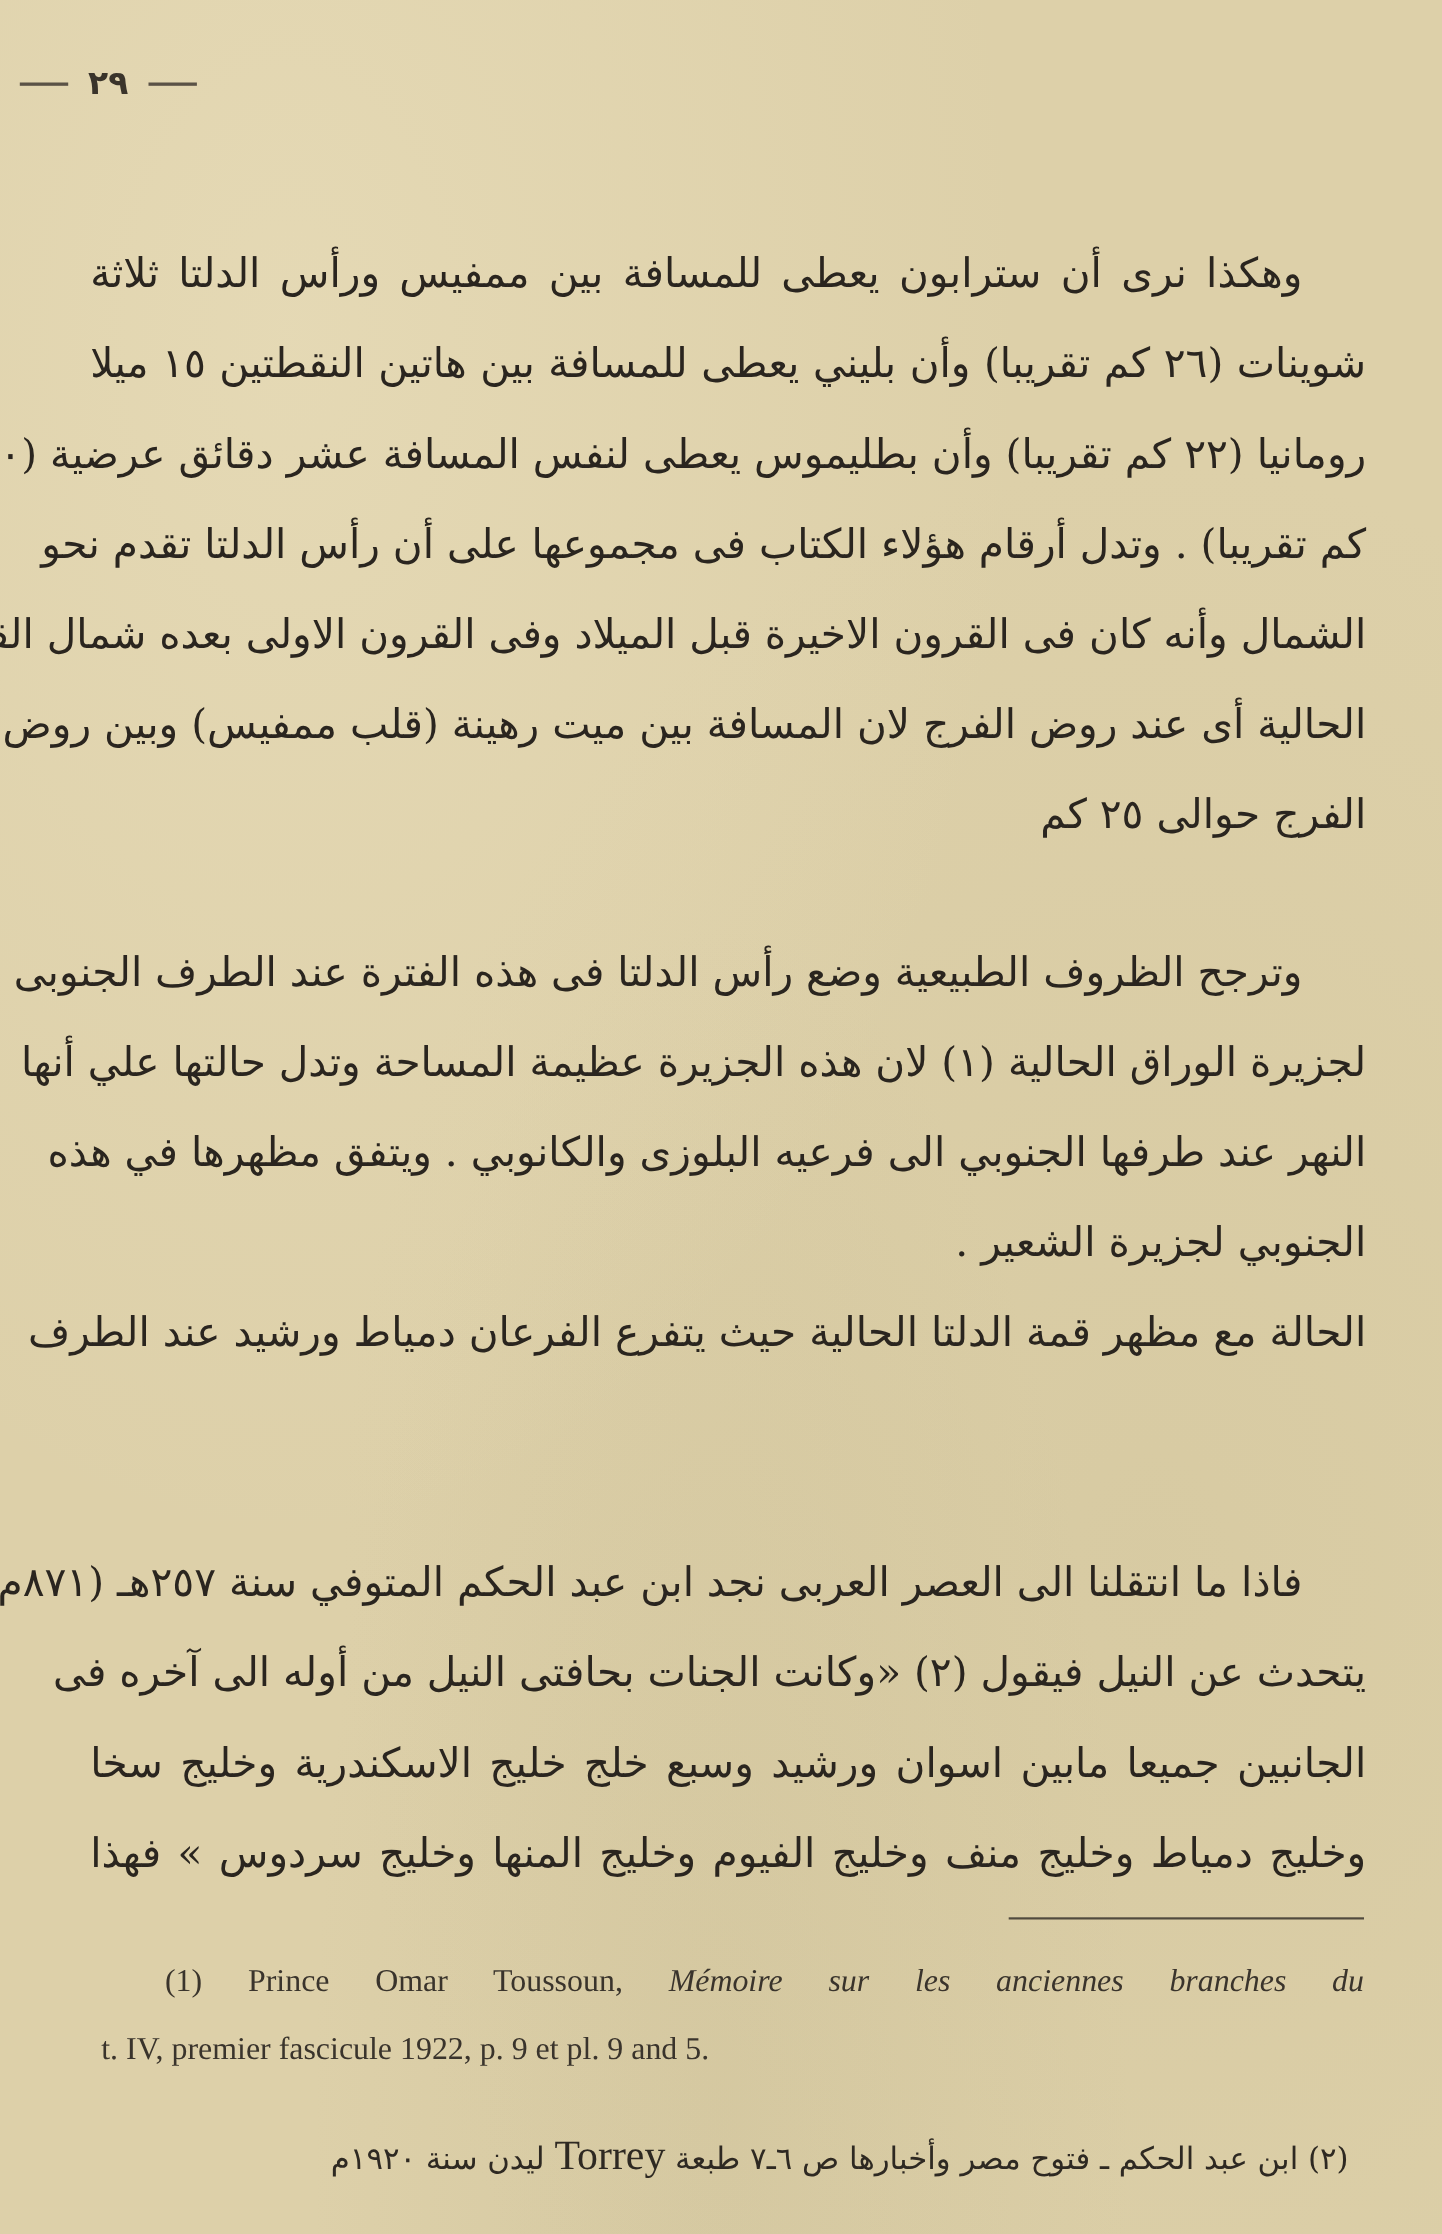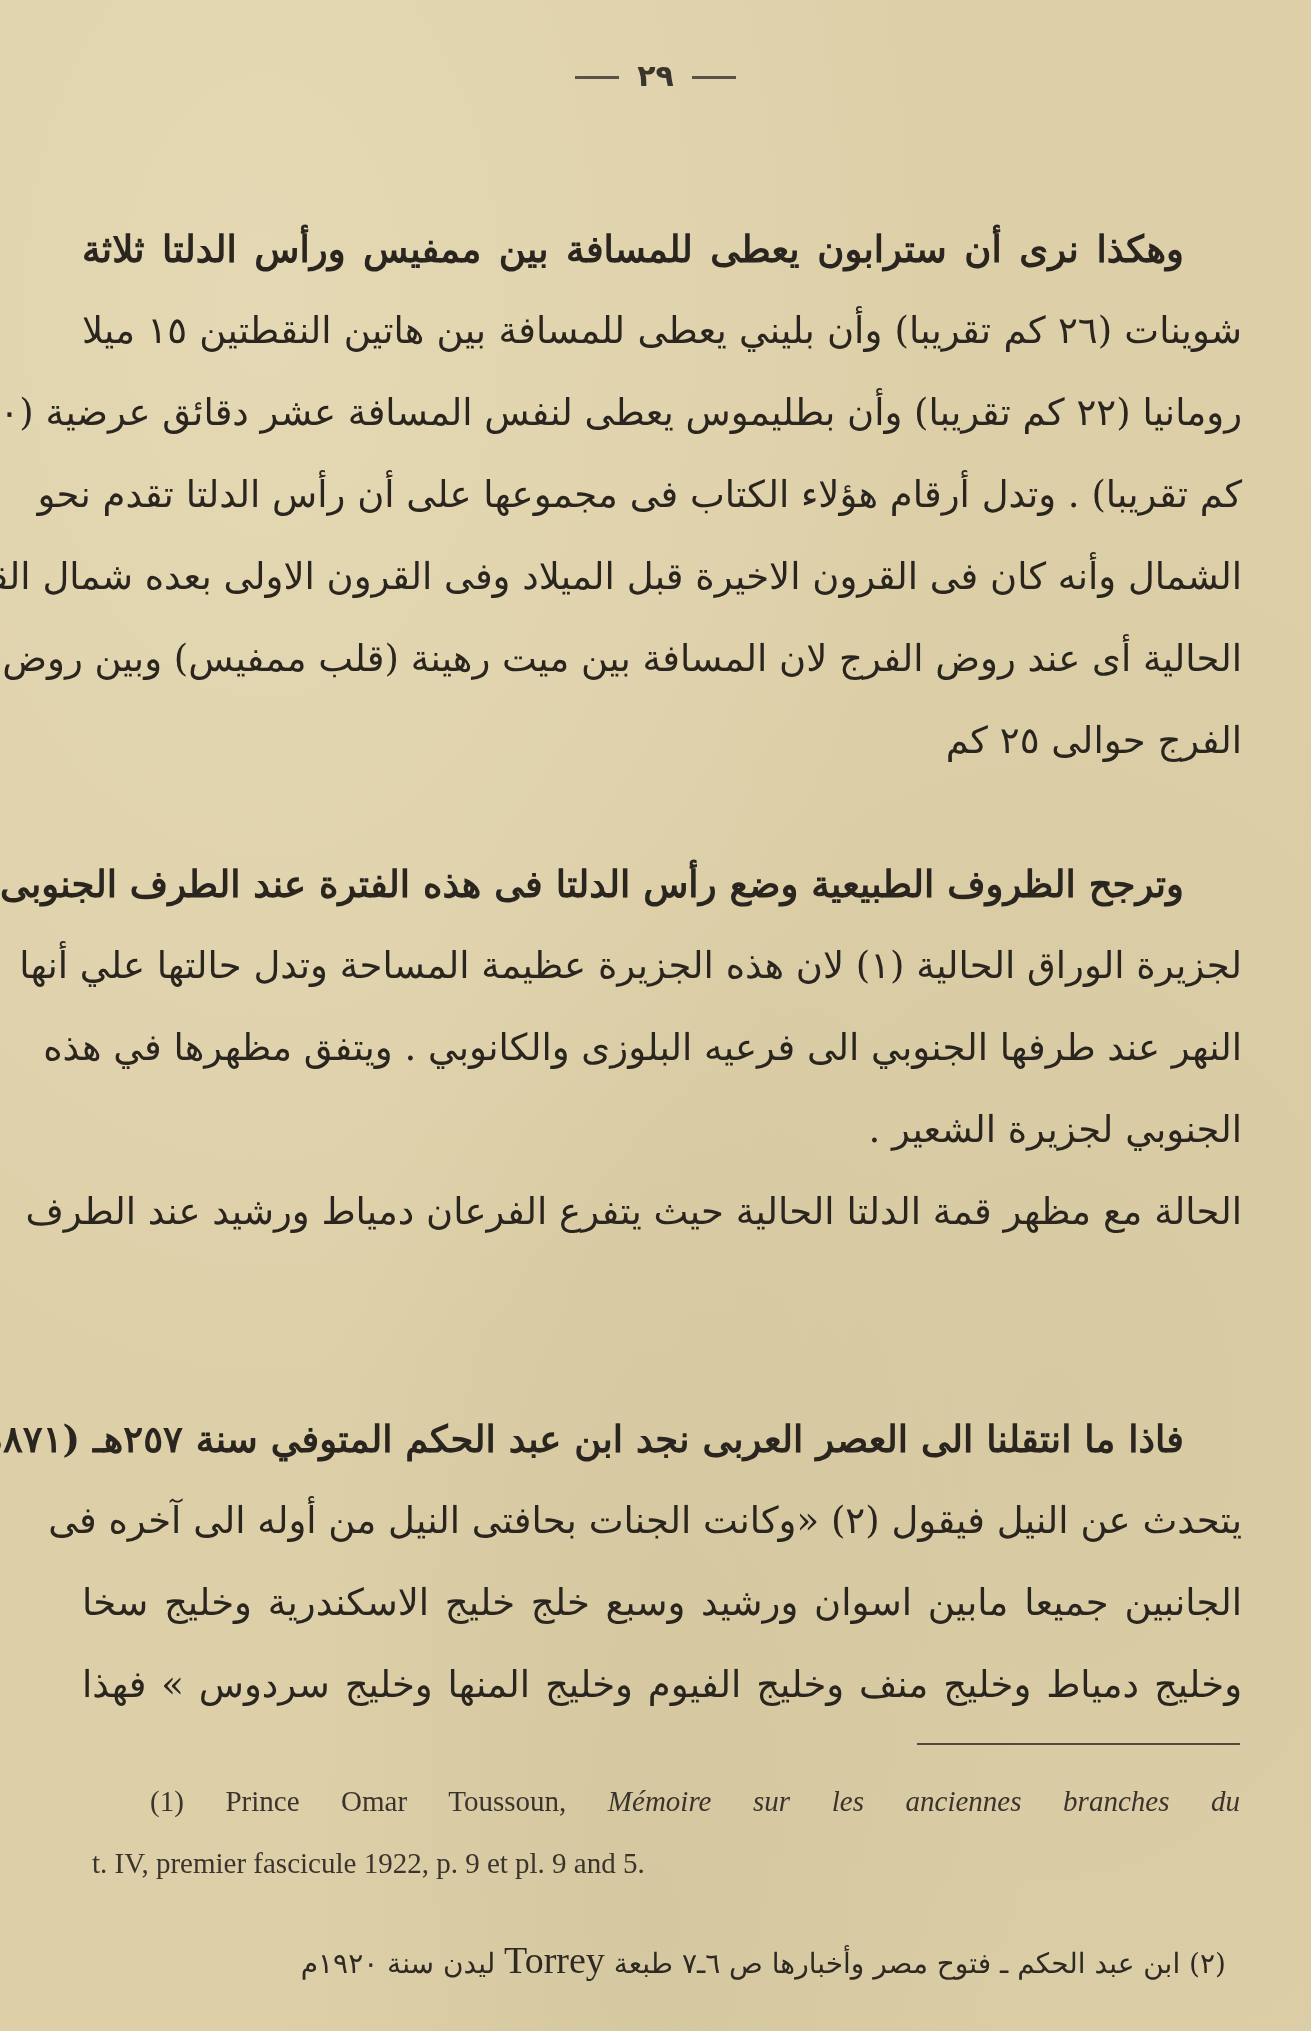--- a/index.html
+++ b/index.html
@@ -22,21 +22,21 @@
     position: absolute;
     left: 0; top: 0;
     width: 1311px;
     height: 2031px;
   }
   .page-number {
     position: absolute;
     top: 58px;
     left: 0;
     width: 1311px;
-    text-align: center;
+    text-align: left;
     font-family: "DejaVu Sans", sans-serif;
     font-size: 30px;
     font-weight: bold;
     color: #3a342b;
     letter-spacing: 2px;
   }
   .page-number .dash {
     display: inline-block;
     width: 44px;
     height: 3px;
@@ -59,21 +59,20 @@
     font-size: 37px;
     text-align: justify;
     text-align-last: justify;
     white-space: nowrap;
   }
   .line.last {
     text-align-last: right;
   }
   .line.indent {
     padding-right: 58px;
-    font-weight: bold;
   }
   #para-1 { top: 208px; }
   #para-2 { top: 843px; }
   #para-3 { top: 1398px; }
   .footnote-rule {
     position: absolute;
     top: 1743px;
     left: 917px;
     width: 323px;
     height: 2px;

